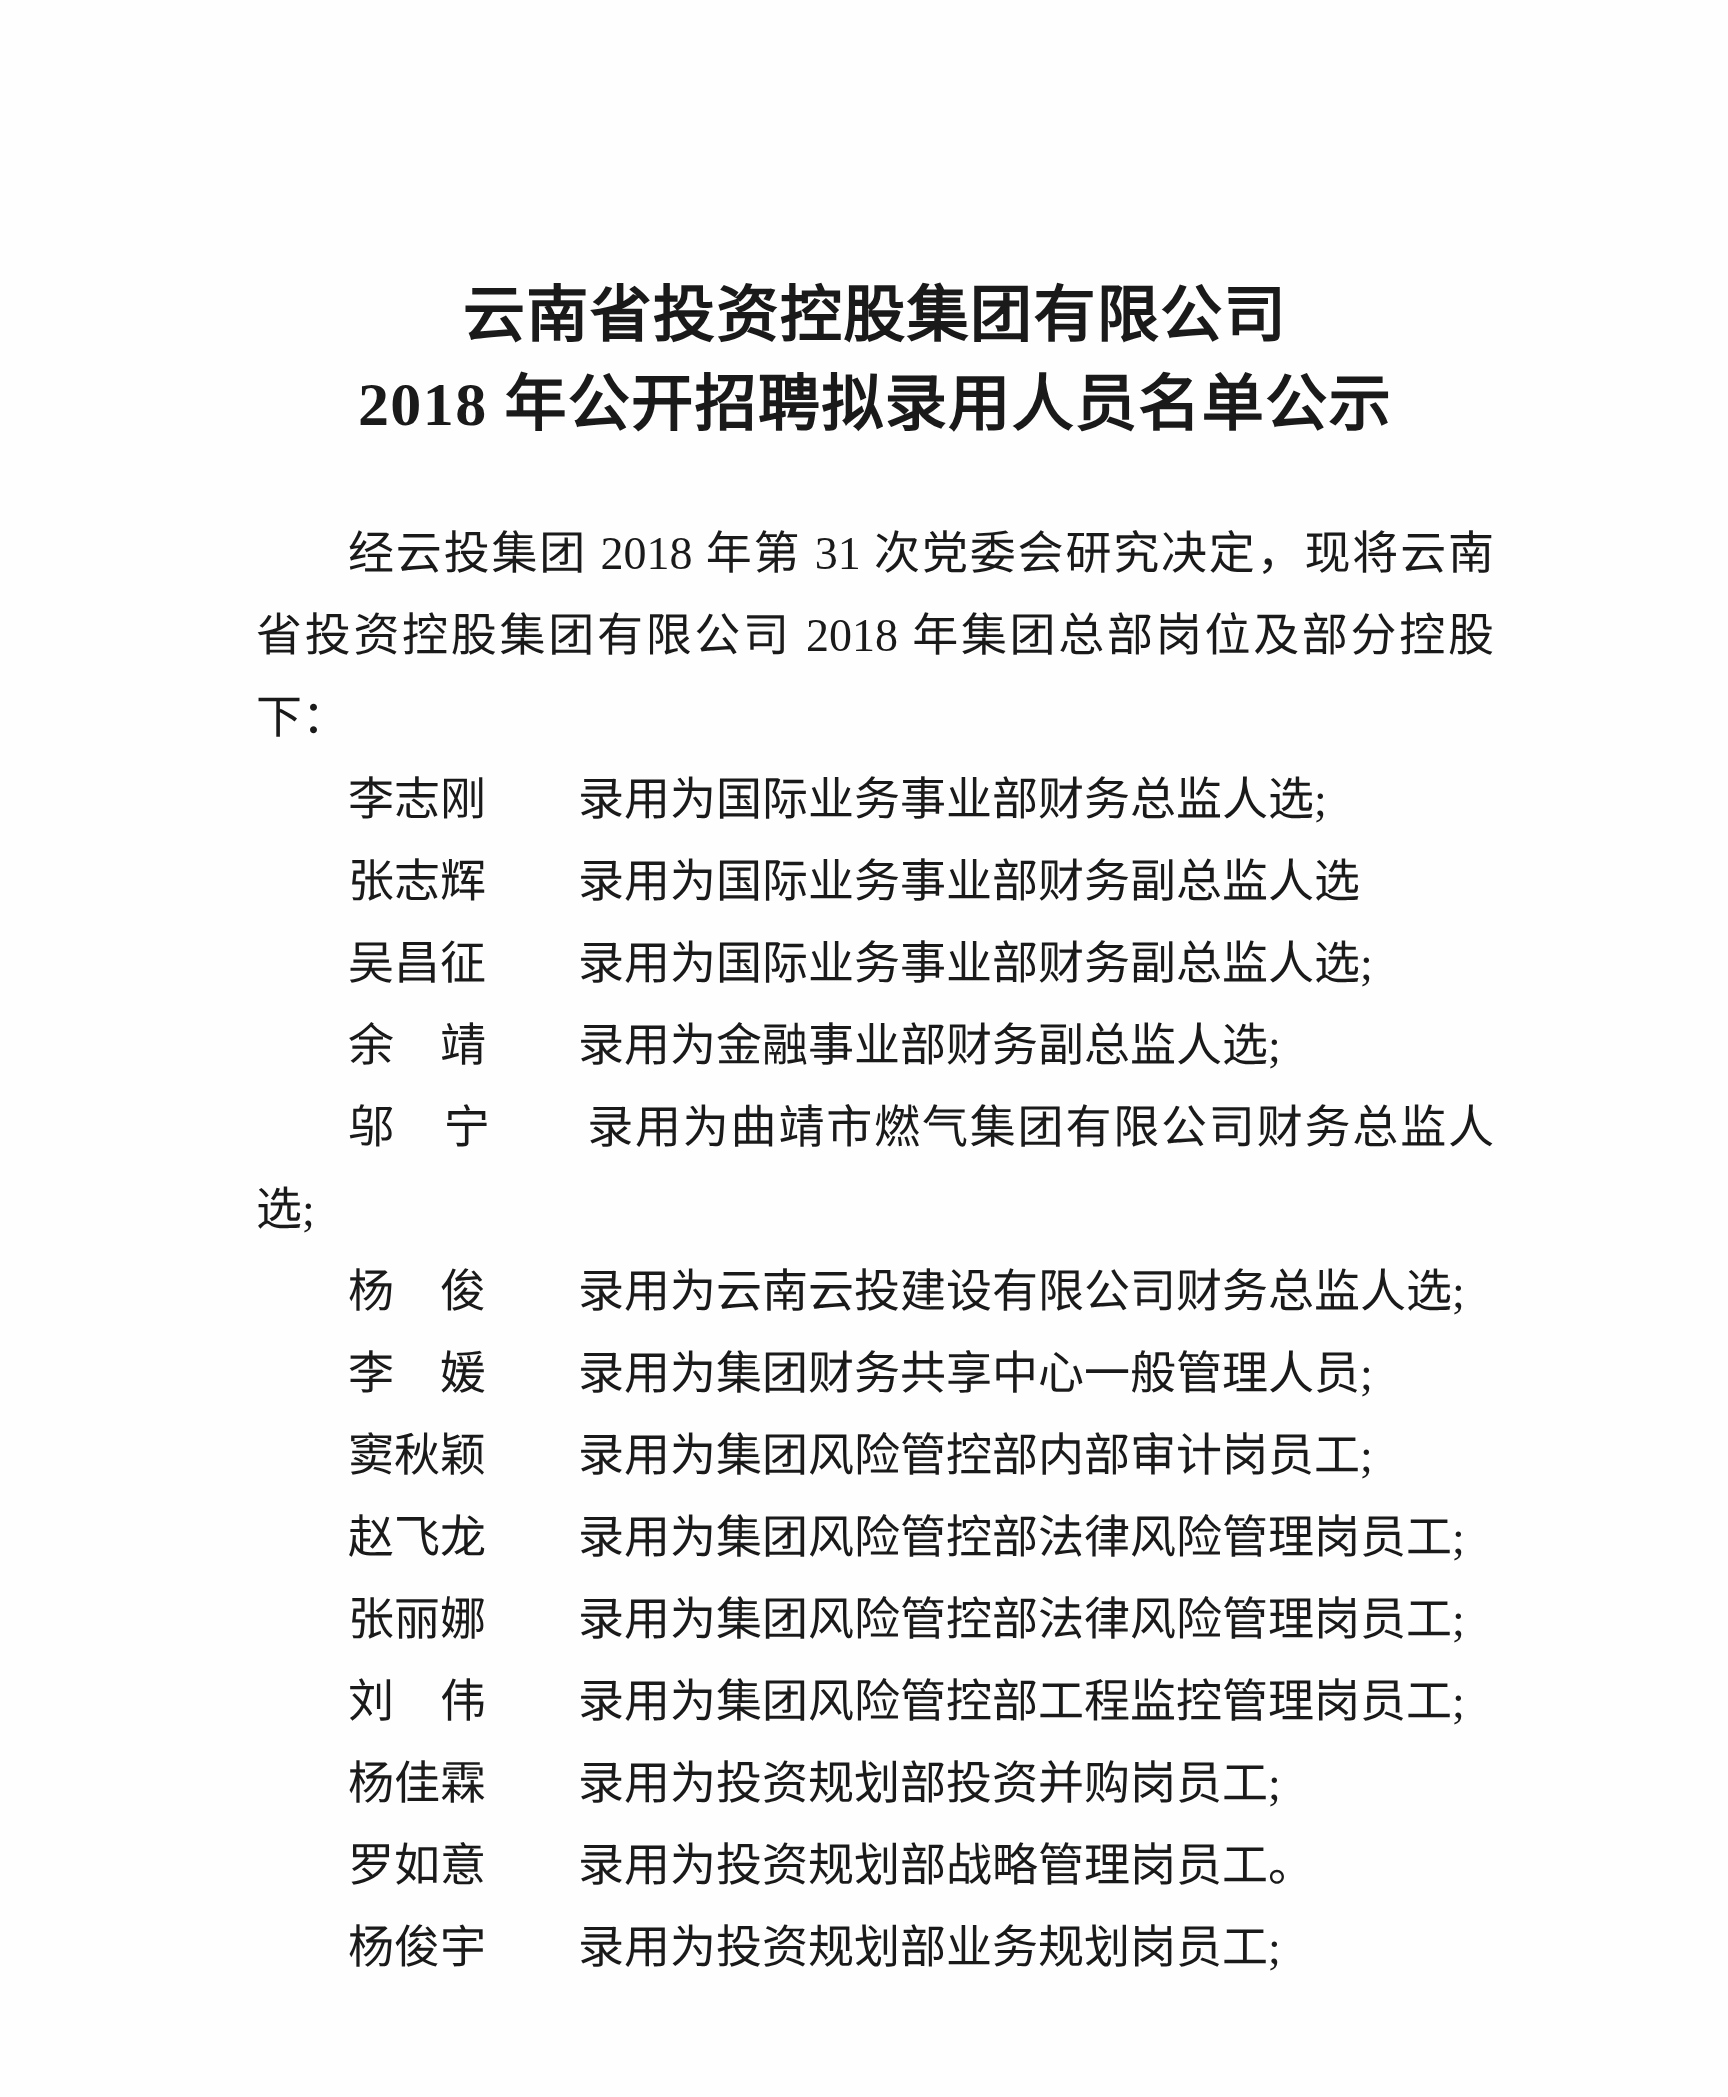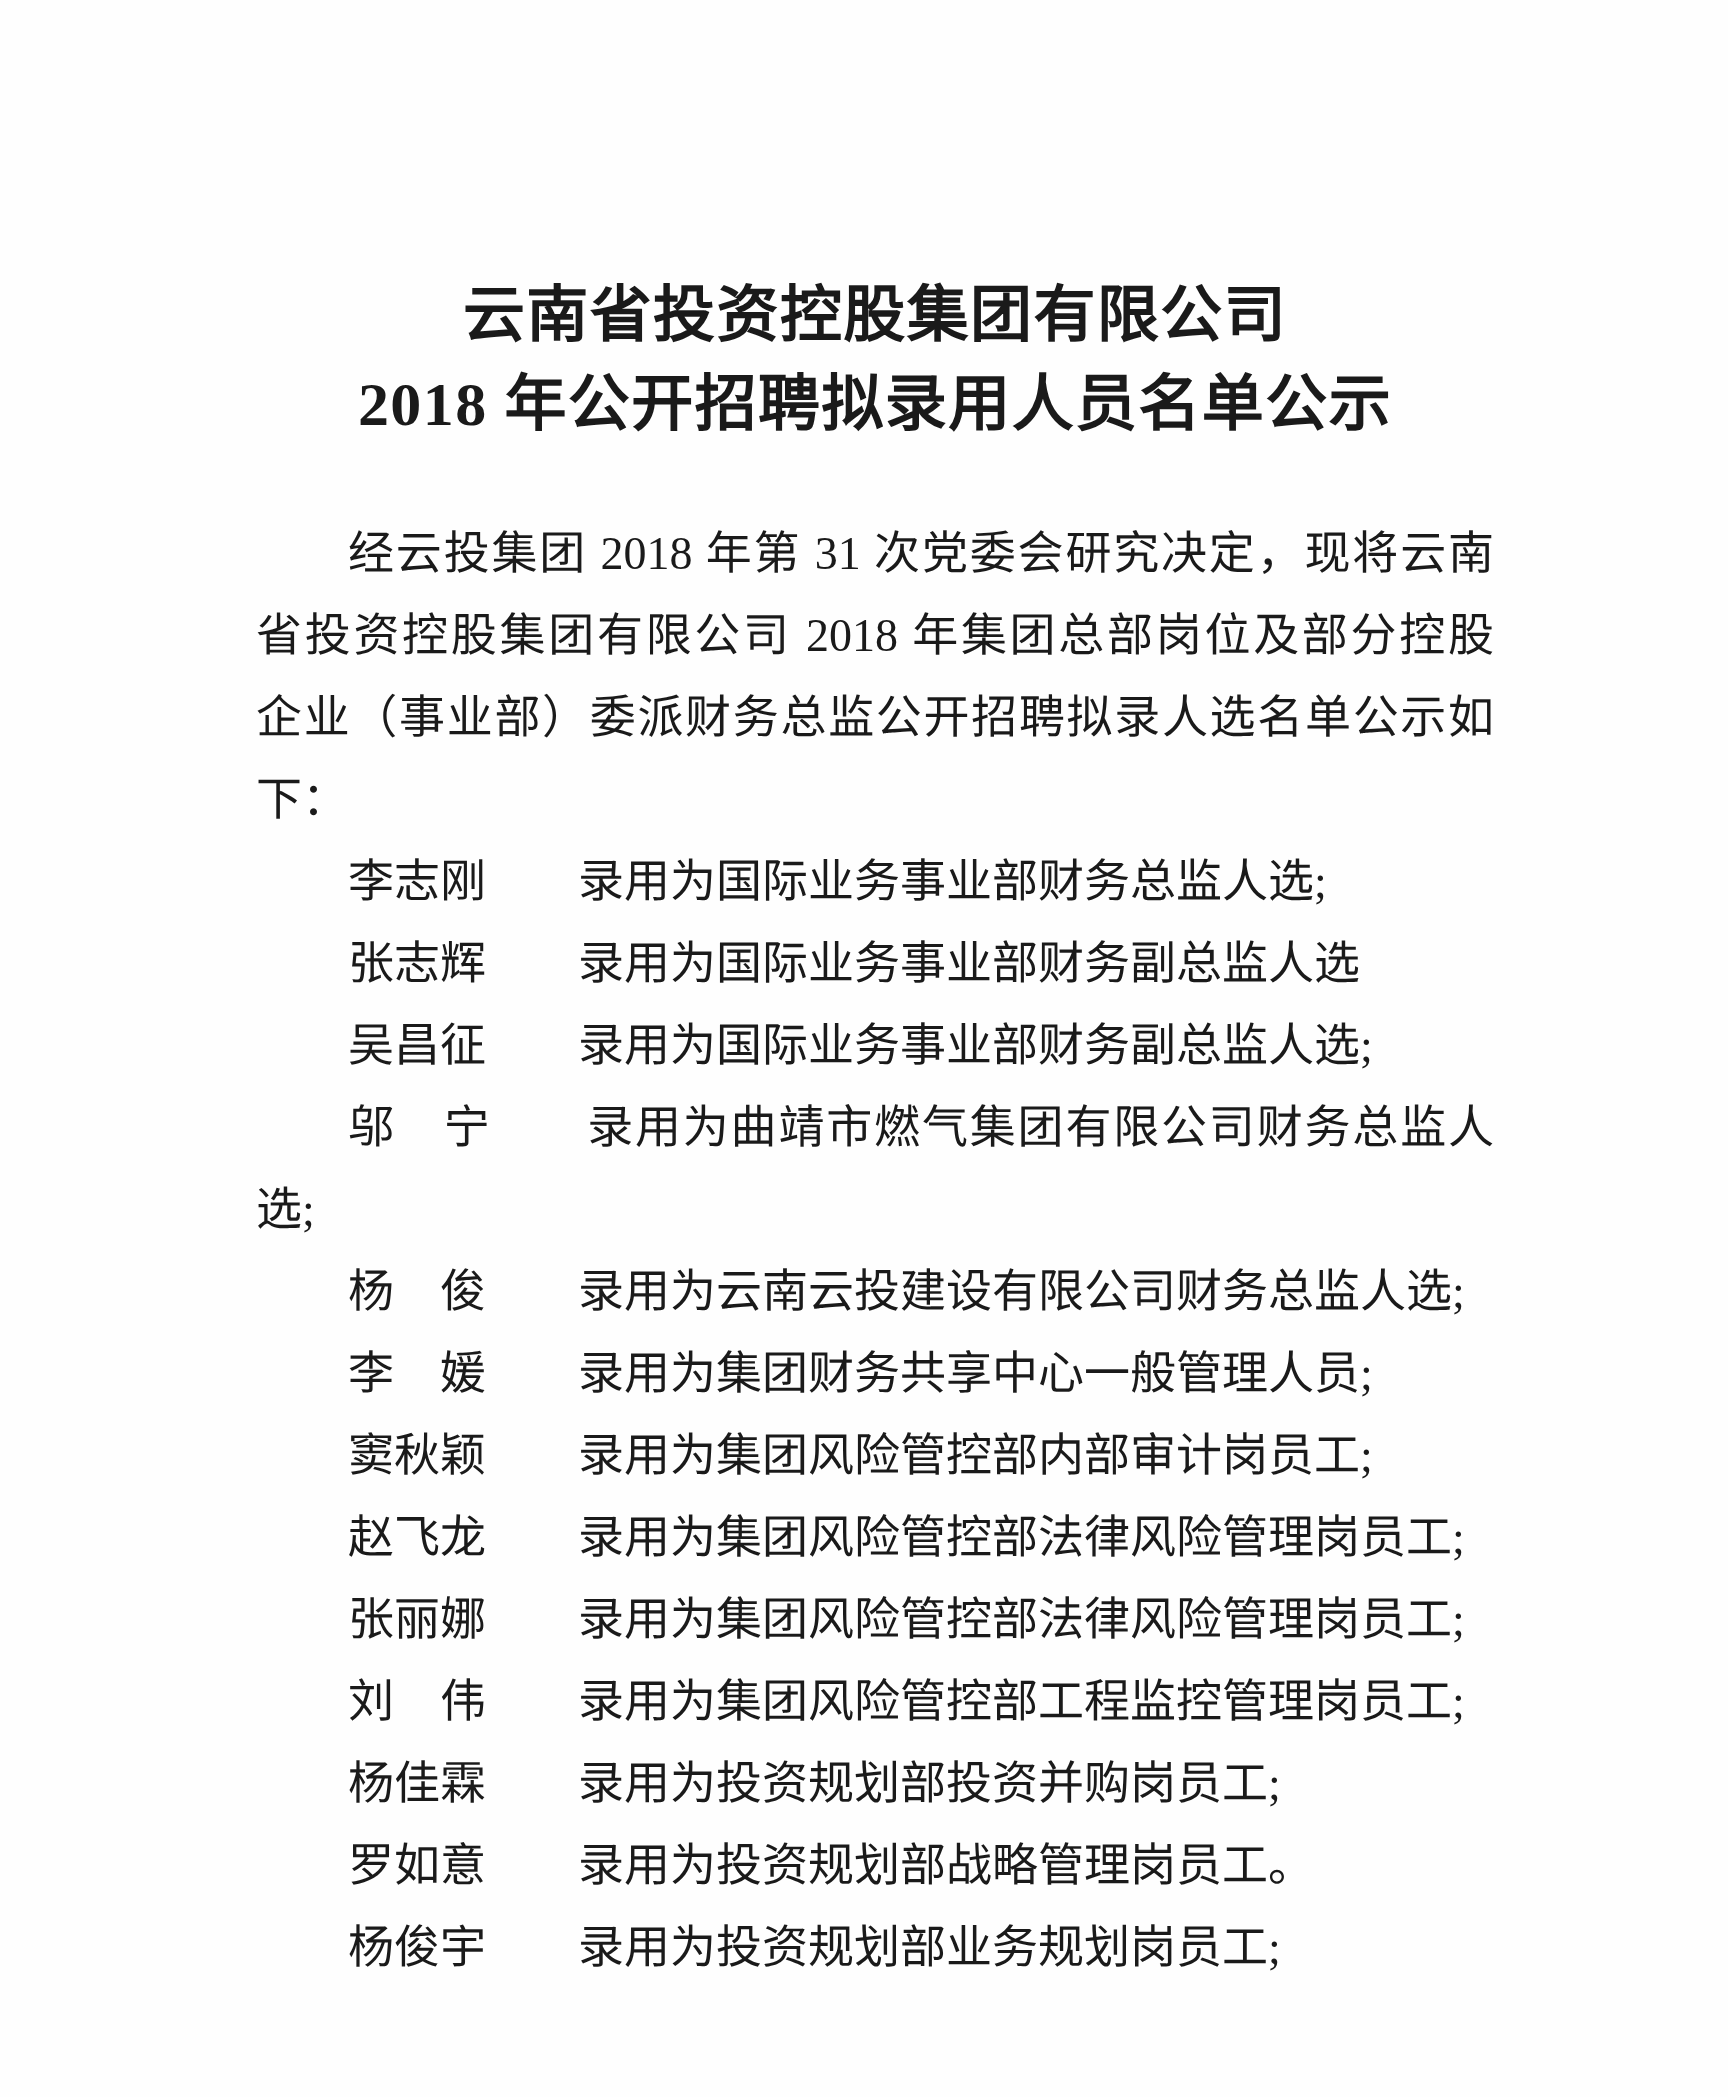--- a/index.html
+++ b/index.html
@@ -51,26 +51,26 @@
 
   <h1 class="doc-title">
     <div>云南省投资控股集团有限公司</div>
     <div>2018 年公开招聘拟录用人员名单公示</div>
   </h1>
 
   <div class="doc-body">
 
     <div class="line indent stretch">经云投集团 2018 年第 31 次党委会研究决定，现将云南</div>
     <div class="line stretch">省投资控股集团有限公司 2018 年集团总部岗位及部分控股</div>
-    <div class="line stretch">企业（事业部）委派财务总监公开招聘拟录人选名单公示如</div>
     <div class="line">下：</div>
 
     <div class="line indent">李志刚　　录用为国际业务事业部财务总监人选;</div>
     <div class="line indent">张志辉　　录用为国际业务事业部财务副总监人选</div>
     <div class="line indent">吴昌征　　录用为国际业务事业部财务副总监人选;</div>
+    <div class="line indent">余　靖　　录用为金融事业部财务副总监人选;</div>
 
     <div class="line indent stretch">邬　宁　　录用为曲靖市燃气集团有限公司财务总监人</div>
     <div class="line">选;</div>
 
     <div class="line indent">杨　俊　　录用为云南云投建设有限公司财务总监人选;</div>
     <div class="line indent">李　媛　　录用为集团财务共享中心一般管理人员;</div>
     <div class="line indent">窦秋颖　　录用为集团风险管控部内部审计岗员工;</div>
     <div class="line indent">赵飞龙　　录用为集团风险管控部法律风险管理岗员工;</div>
     <div class="line indent">张丽娜　　录用为集团风险管控部法律风险管理岗员工;</div>
     <div class="line indent">刘　伟　　录用为集团风险管控部工程监控管理岗员工;</div>

